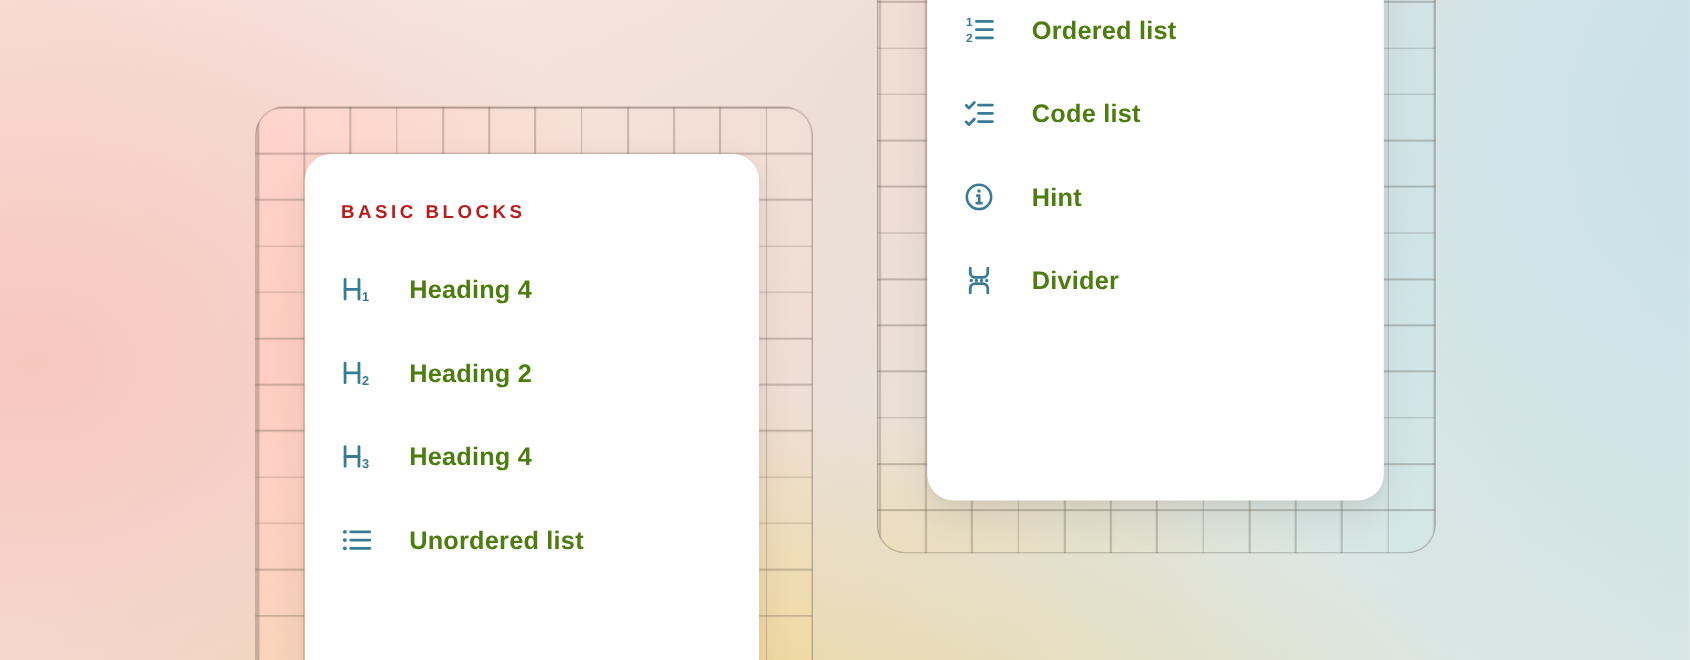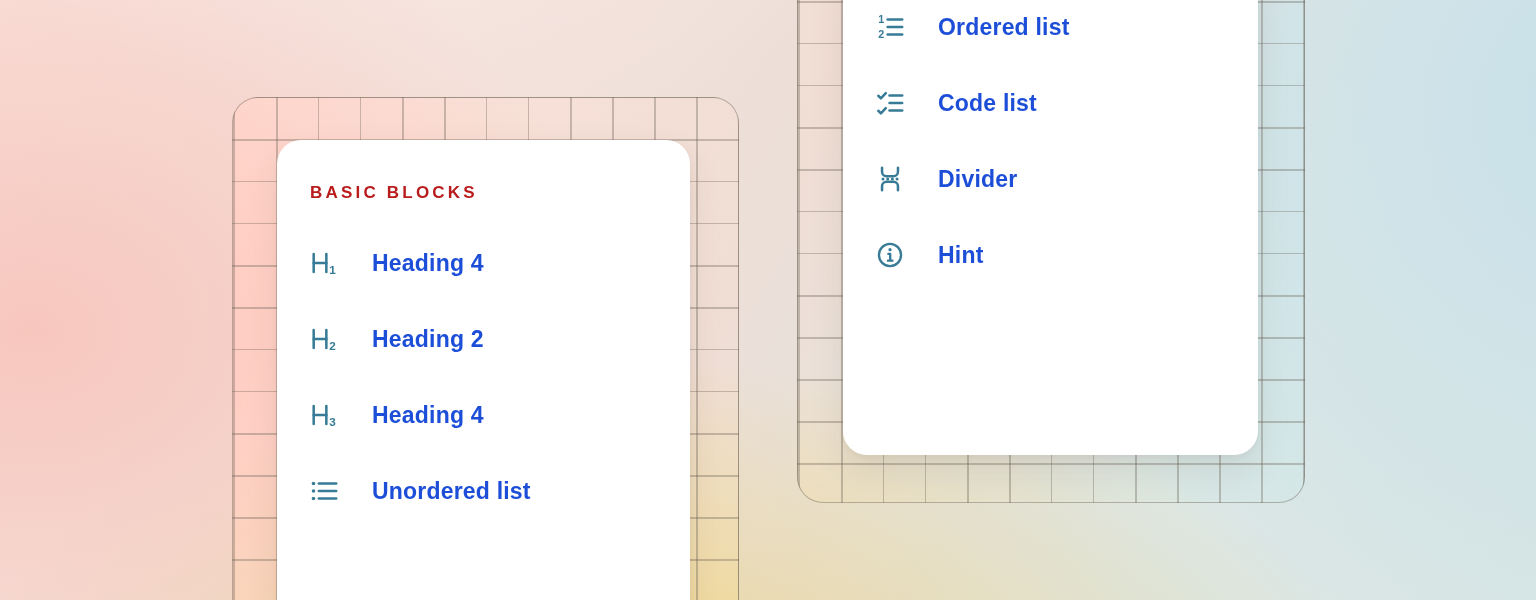--- a/index.html
+++ b/index.html
@@ -44,21 +44,21 @@
   .menu-list{margin:0;padding:0;list-style:none;}
   .panel.left .menu-list{margin-top:23px;}
   .panel.right .menu-list{padding-top:33px;}
   .row{
     height:76px;display:flex;align-items:center;
     padding-left:32px;gap:33px;cursor:pointer;
   }
   .row .icon{width:30px;height:30px;flex:0 0 30px;display:flex;align-items:center;justify-content:center;}
   .row .icon svg{width:30px;height:30px;display:block;}
   .row .label{
-    font-size:23px;font-weight:700;color:#1d4ed8;letter-spacing:0.2px;
+    font-size:23px;font-weight:700;color:#4d7c0f;letter-spacing:0.2px;
     white-space:nowrap;
   }
 </style>
 </head>
 <body>
 
 <div class="grid-card left"></div>
 <div class="grid-card right"></div>
 
 <div class="panel left">
@@ -134,36 +134,36 @@
             <path d="M15.5 16 H29"></path>
             <path d="M15.5 24 H29"></path>
             <path d="M3.5 8.3 L6.3 11 L11.5 5.5"></path>
             <path d="M3.5 24.3 L6.3 27 L11.5 21.5"></path>
           </svg>
         </span>
         <span class="label">Code list</span>
       </li>
       <li class="row">
         <span class="icon">
+          <svg viewBox="0 0 32 32" fill="none" stroke="#377b96" stroke-width="2.5" stroke-linecap="round" stroke-linejoin="round">
+            <circle cx="16" cy="16" r="11.8"></circle>
+            <path d="M14.3 14.8 H16.2 V21.7"></path>
+            <path d="M13.8 22 H18.6"></path>
+            <circle cx="16" cy="10.3" r="1.7" fill="#377b96" stroke="none"></circle>
+          </svg>
+        </span>
+        <span class="label">Hint</span>
+      </li>
+      <li class="row">
+        <span class="icon">
           <svg viewBox="0 0 32 32" fill="none" stroke="#377b96" stroke-width="2.7" stroke-linecap="round" stroke-linejoin="round">
             <path d="M7.5 4 V8.2 A4.8 4.8 0 0 0 12.3 13 H19.7 A4.8 4.8 0 0 0 24.5 8.2 V4"></path>
             <path d="M7.5 28 V23.8 A4.8 4.8 0 0 1 12.3 19 H19.7 A4.8 4.8 0 0 1 24.5 23.8 V28"></path>
             <circle cx="8.5" cy="16" r="1.6" fill="#377b96" stroke="none"></circle>
             <circle cx="13.5" cy="16" r="1.6" fill="#377b96" stroke="none"></circle>
             <circle cx="18.5" cy="16" r="1.6" fill="#377b96" stroke="none"></circle>
             <circle cx="23.5" cy="16" r="1.6" fill="#377b96" stroke="none"></circle>
           </svg>
         </span>
         <span class="label">Divider</span>
       </li>
-      <li class="row">
-        <span class="icon">
-          <svg viewBox="0 0 32 32" fill="none" stroke="#377b96" stroke-width="2.5" stroke-linecap="round" stroke-linejoin="round">
-            <circle cx="16" cy="16" r="11.8"></circle>
-            <path d="M14.3 14.8 H16.2 V21.7"></path>
-            <path d="M13.8 22 H18.6"></path>
-            <circle cx="16" cy="10.3" r="1.7" fill="#377b96" stroke="none"></circle>
-          </svg>
-        </span>
-        <span class="label">Hint</span>
-      </li>
     </ul>
 </div>
 
 </body></html>

